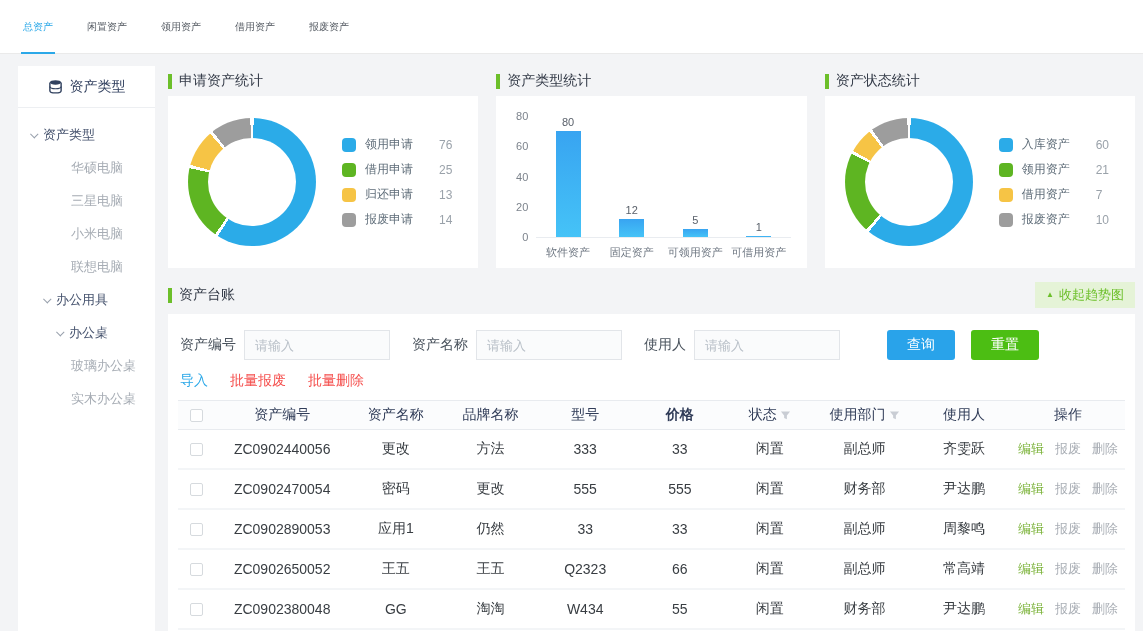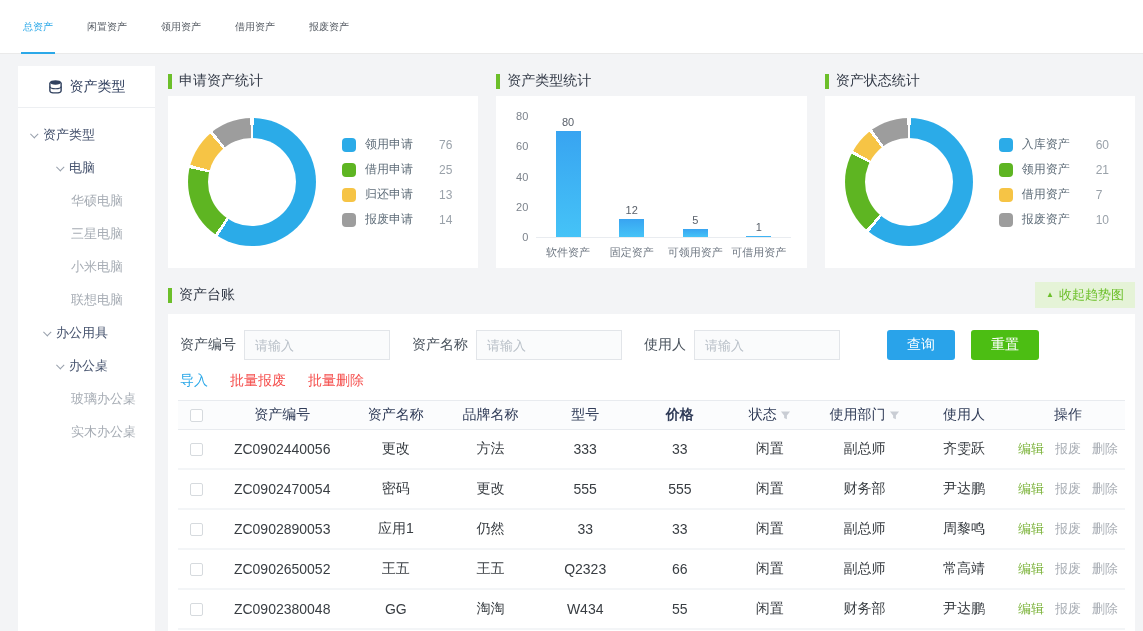--- a/index.html
+++ b/index.html
@@ -116,24 +116,20 @@
           <path d="M2 8c0 1.35 2.7 2.4 6 2.4S14 9.35 14 8" stroke="#31415f" stroke-width="1.2" fill="none"></path>
         </svg>
       </span>
       <span>资产类型</span>
     </div>
     <div class="tree">
         <div class="tree-item parent" style="padding-left: 14px;">
           <span class="chev"></span>
           <span>资产类型</span>
         </div>
-        <div class="tree-item parent" style="padding-left: 40px;">
-          <span class="chev"></span>
-          <span>电脑</span>
-        </div>
         <div class="tree-item leaf" style="padding-left: 53px;">
           <span>华硕电脑</span>
         </div>
         <div class="tree-item leaf" style="padding-left: 53px;">
           <span>三星电脑</span>
         </div>
         <div class="tree-item leaf" style="padding-left: 53px;">
           <span>小米电脑</span>
         </div>
         <div class="tree-item leaf" style="padding-left: 53px;">

